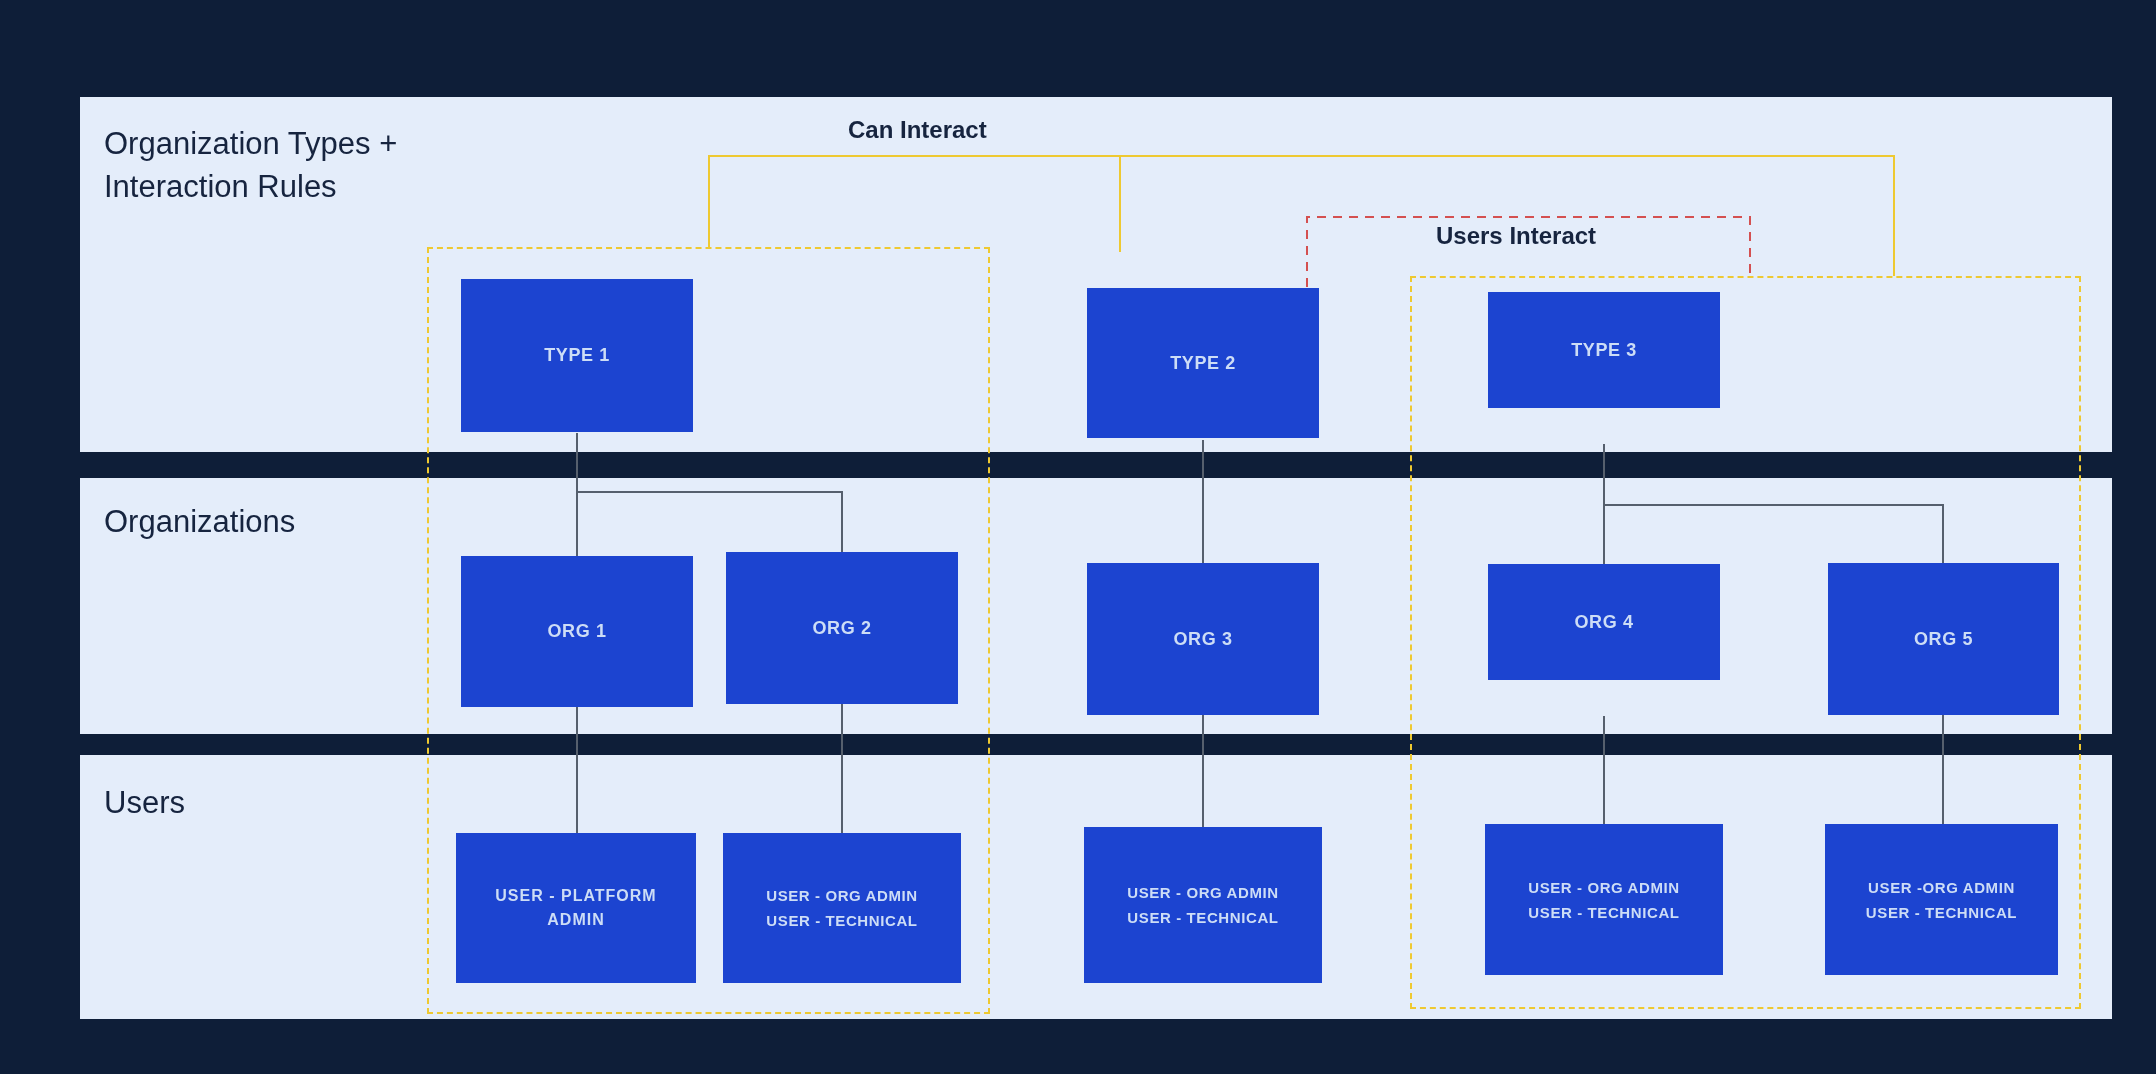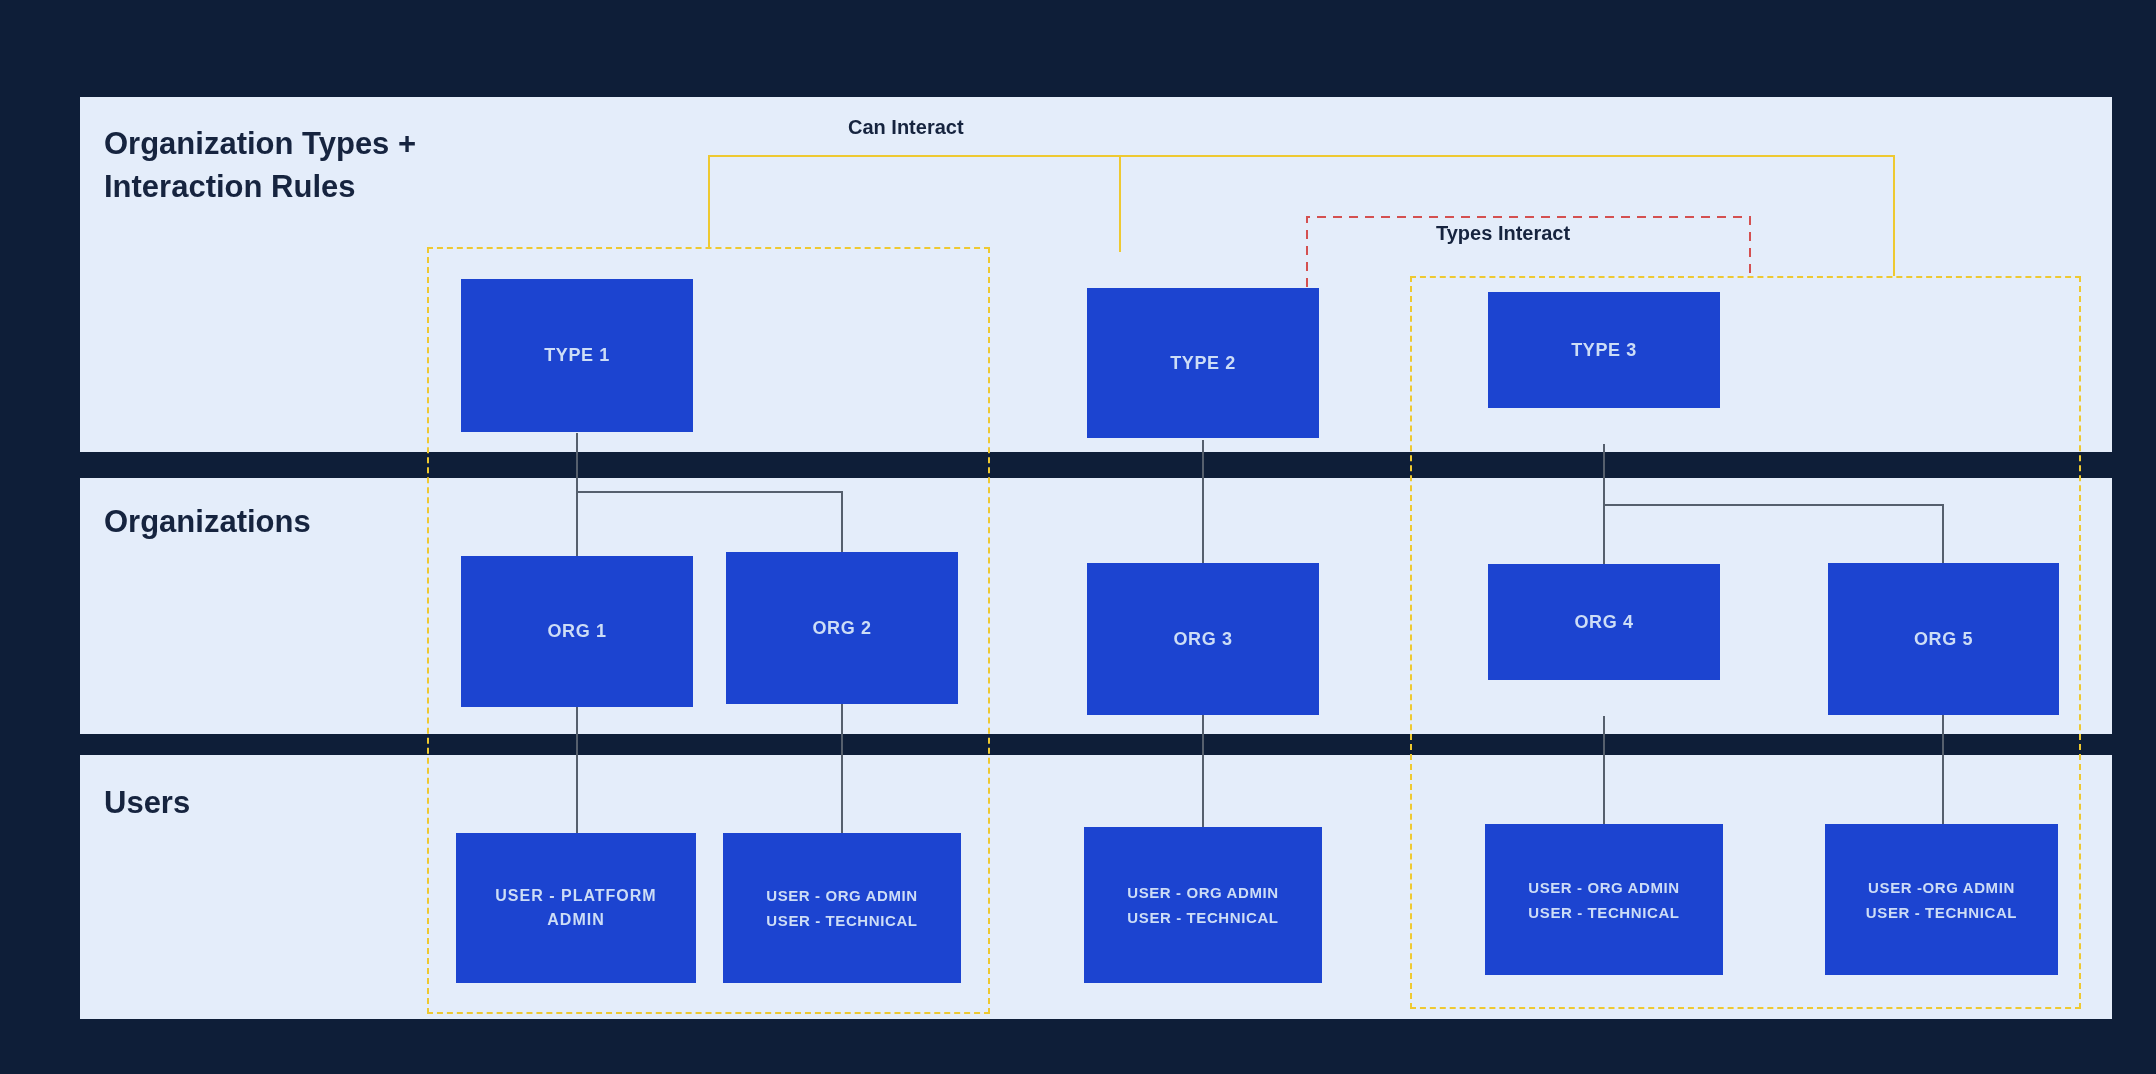--- a/index.html
+++ b/index.html
@@ -25,21 +25,21 @@
     left:80px;width:2032px;
     background:var(--band);
   }
   .band-types{top:97px;height:355px;}
   .band-orgs{top:478px;height:256px;}
   .band-users{top:755px;height:264px;}
 
   .heading{
     position:absolute;
     color:var(--heading);
-    font-weight:bold;
+    font-weight:normal;
     font-size:31px;
     line-height:43px;
     z-index:4;
   }
   .heading-title{left:104px;top:122px;}
   .heading-orgs{left:104px;top:500px;}
   .heading-users{left:104px;top:781px;text-align:right;}
 
   svg.connectors{
     position:absolute;left:0;top:0;z-index:2;
@@ -74,21 +74,21 @@
     font-stretch:condensed;
     text-transform:uppercase;
   }
   .node-label.small{font-size:15px;line-height:25px;}
   .node-label.spaced{font-size:16px;line-height:24px;letter-spacing:1px;font-stretch:normal;}
 
   .legend-label{
     position:absolute;
     color:var(--heading);
     font-weight:bold;
-    font-size:20px;
+    font-size:24px;
     z-index:4;
   }
   .legend-can{left:848px;top:116px;}
   .legend-cannot{left:1436px;top:222px;}
 </style>
 </head>
 <body>
 
 <div class="canvas">
 
@@ -113,21 +113,21 @@
          M1604 716 V824
          M1943 715 V824"></path>
     <path class="line-yellow" d="M709 247 V156 H1894 V276 M1120 156 V252"></path>
     <path class="line-red" d="M1307 287 V217 H1750 V277"></path>
   </svg>
 
   <div class="group-box group-left"></div>
   <div class="group-box group-right"></div>
 
   <div class="legend-label legend-can">Can Interact</div>
-  <div class="legend-label legend-cannot">Types Interact</div>
+  <div class="legend-label legend-cannot">Users Interact</div>
 
   <div class="node" style="left:461px;top:279px;width:232px;height:153px">
     <span class="node-label">TYPE 1</span>
   </div>
   <div class="node" style="left:1087px;top:288px;width:232px;height:150px">
     <span class="node-label">TYPE 2</span>
   </div>
   <div class="node" style="left:1488px;top:292px;width:232px;height:116px">
     <span class="node-label">TYPE 3</span>
   </div>

